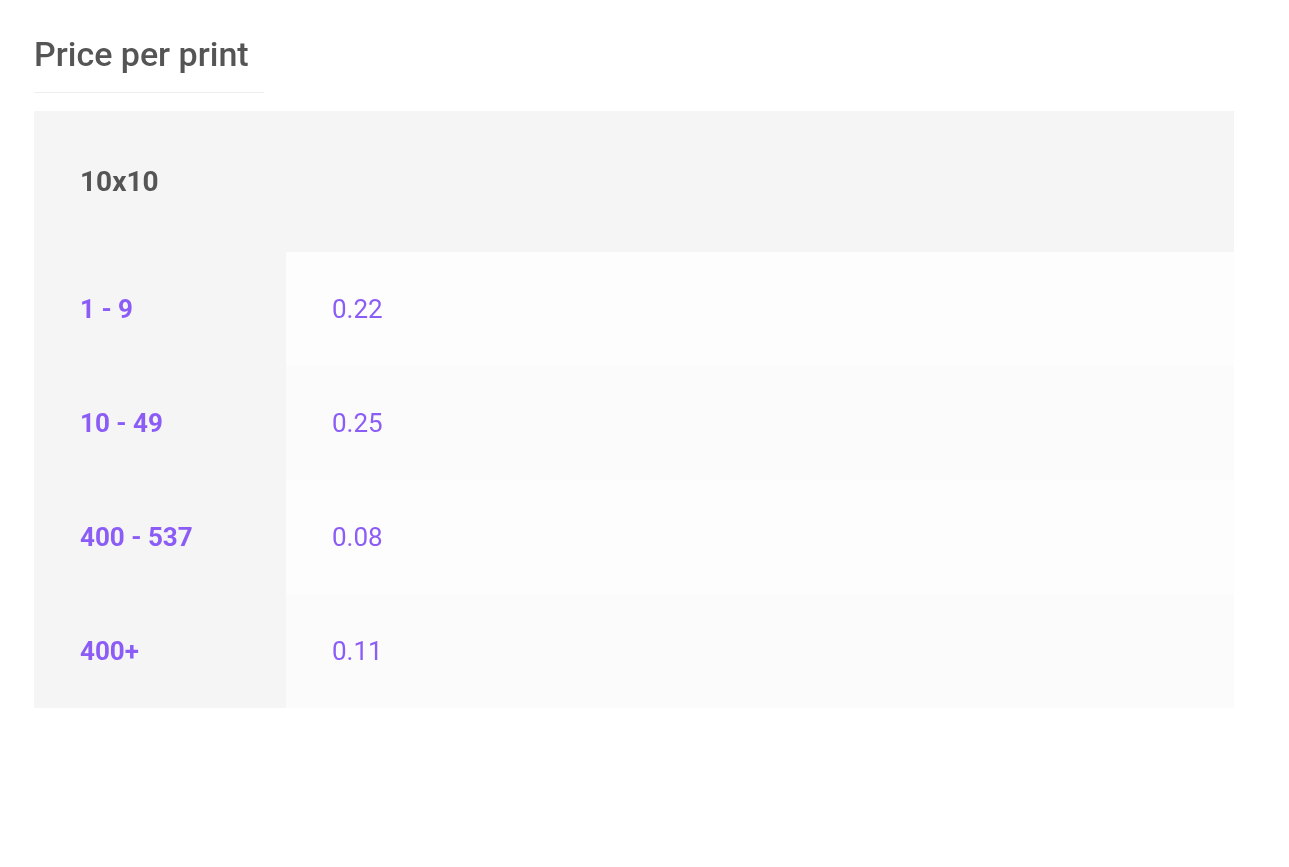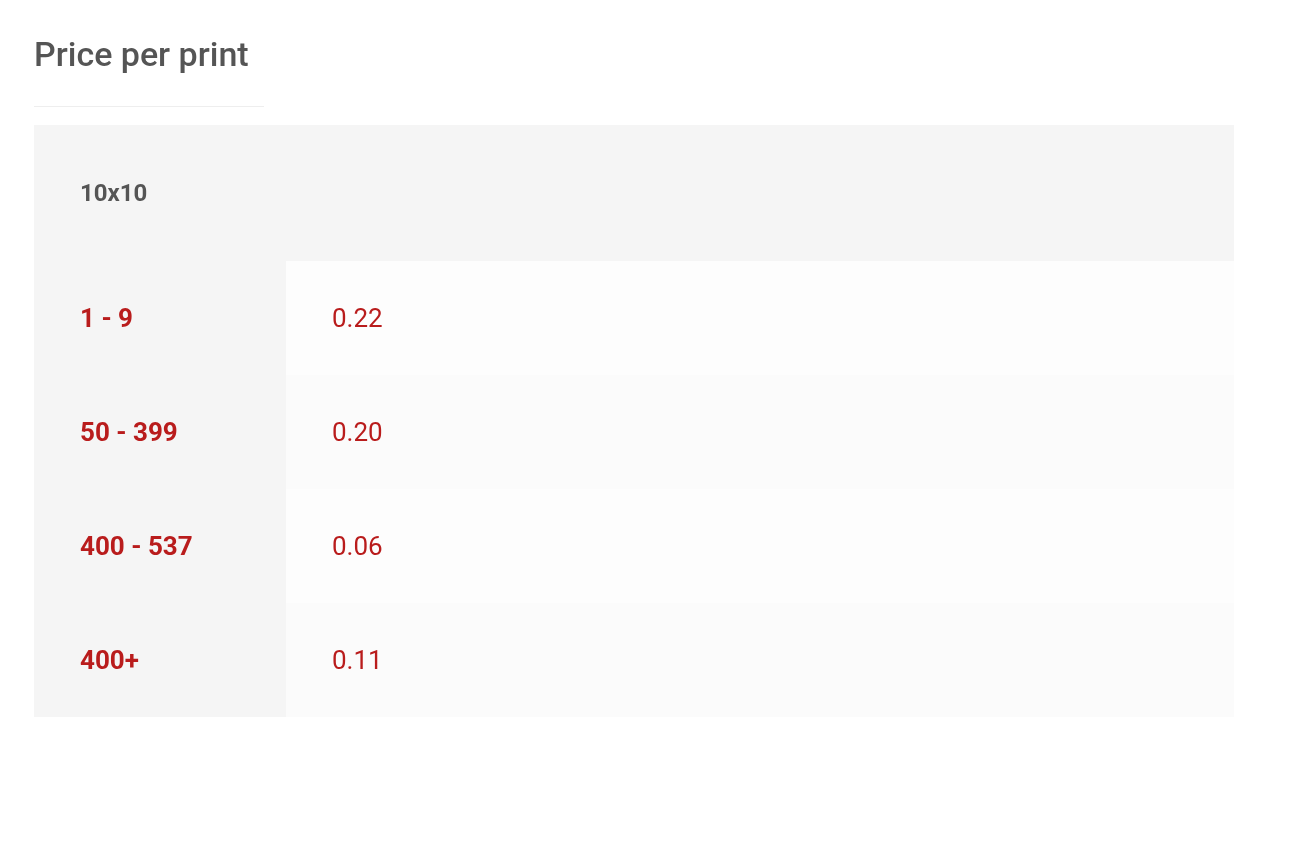--- a/index.html
+++ b/index.html
@@ -6,46 +6,46 @@
     body {
       font-family: -apple-system, BlinkMacSystemFont, "Segoe UI", Roboto, "Helvetica Neue", Arial, sans-serif;
       background: #ffffff;
       padding: 34px;
       width: 1289px;
     }
     .page-title {
       font-size: 34px;
       font-weight: 500;
       color: #555;
-      margin-bottom: 32px;
+      margin-bottom: 18px;
     }
     .title-underline {
       width: 230px;
       height: 1px;
       background: #eee;
       margin-bottom: 18px;
     }
     .price-table {
       width: 1200px;
       border-collapse: collapse;
     }
     .price-table thead th {
       background: #f5f5f5;
       text-align: left;
-      font-size: 24px;
+      font-size: 28px;
       font-weight: 700;
       color: #555;
       padding: 54px 0 54px 46px;
     }
     .price-table thead th.blank {
       font-weight: 400;
     }
     .price-table tbody td {
       font-size: 26px;
-      color: #b91c1c;
+      color: #8b5cf6;
       padding: 42px 0 42px 46px;
       vertical-align: middle;
     }
     .price-table tbody td.range {
       font-weight: 700;
       background: #f5f5f5;
       width: 252px;
     }
     .price-table tbody td.price {
       font-weight: 400;
@@ -65,25 +65,25 @@
       <th>10x10</th>
       <th class="blank"></th>
     </tr>
   </thead>
   <tbody>
     <tr>
       <td class="range">1 - 9</td>
       <td class="price">0.22</td>
     </tr>
     <tr>
-      <td class="range">50 - 399</td>
-      <td class="price">0.20</td>
+      <td class="range">10 - 49</td>
+      <td class="price">0.25</td>
     </tr>
     <tr>
       <td class="range">400 - 537</td>
-      <td class="price">0.06</td>
+      <td class="price">0.08</td>
     </tr>
     <tr>
       <td class="range">400+</td>
       <td class="price">0.11</td>
     </tr>
   </tbody>
 </table>
 
 </body></html>

